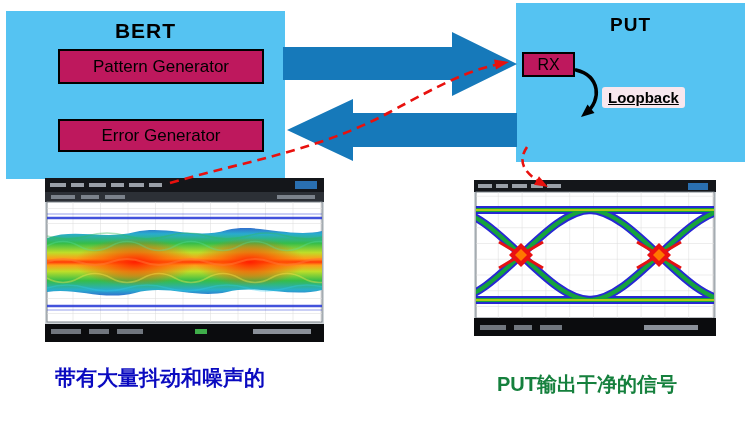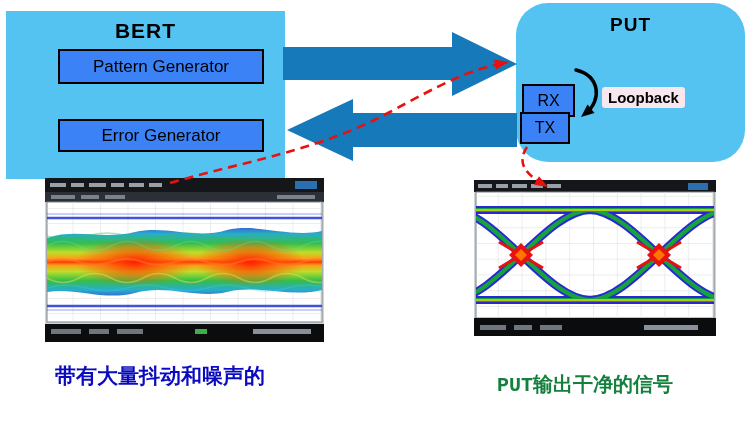--- a/index.html
+++ b/index.html
@@ -1,44 +1,44 @@
 <!DOCTYPE html>
 <html><head>
 <meta charset="utf-8">
 <style>
   * { box-sizing: border-box; margin: 0; padding: 0; }
   body { background: #ffffff; font-family: "Liberation Sans", "DejaVu Sans", sans-serif; }
   .canvas { position: relative; width: 748px; height: 435px; background: #fff; overflow: hidden; }
 
   .panel { position: absolute; background: #55c3f2; z-index: 1; }
   .panel-bert { left: 6px; top: 11px; width: 279px; height: 168px; }
-  .panel-put  { left: 516px; top: 3px; width: 229px; height: 159px; border-radius: 32px; }
+  .panel-put  { left: 516px; top: 3px; width: 229px; height: 159px; }
   .panel-title { position: absolute; top: 8px; left: 0; width: 100%; text-align: center;
                  font-weight: bold; font-size: 21px; color: #000; letter-spacing: 1px; }
   .panel-put .panel-title { top: 11px; font-size: 19px; }
 
-  .wbox { position: absolute; background: #3b82f6; border: 2px solid #000;
+  .wbox { position: absolute; background: #be185d; border: 2px solid #000;
           display: flex; align-items: center; justify-content: center;
           font-size: 17px; color: #000; }
   .box-pattern { left: 52px; top: 38px; width: 206px; height: 35px; }
   .box-error   { left: 52px; top: 108px; width: 206px; height: 33px; }
-  .box-rx { left: 6px; top: 49px; width: 53px; height: 33px; font-size: 16px; margin-top: 32px; }
+  .box-rx { left: 6px; top: 49px; width: 53px; height: 25px; font-size: 16px; }
   .box-tx { left: 4px; top: 109px; width: 50px; height: 32px; font-size: 16px; }
 
   .loopback { position: absolute; left: 86px; top: 84px; font-size: 15px; font-weight: bold;
-              color: #000; background: #f8e7ee; padding: 2px 6px; border-radius: 3px; }
+              color: #000; background: #f8e7ee; padding: 2px 6px; border-radius: 3px; text-decoration: underline; }
 
   .overlay { position: absolute; left: 0; top: 0; z-index: 5; pointer-events: none; }
 
   .scope { position: absolute; z-index: 2; }
   .scope svg { display: block; }
   .scope-left  { left: 45px; top: 178px; width: 279px; height: 164px; }
   .scope-right { left: 474px; top: 180px; width: 242px; height: 156px; }
 
-  .caption { position: absolute; font-weight: bold; color: #0a0ac0; z-index: 3; font-family: Liberation Mono, monospace; }
+  .caption { position: absolute; font-weight: bold; color: #0a0ac0; z-index: 3; }
   .caption-left  { left: 55px; top: 360px; font-size: 21px; line-height: 35px; }
   .caption-right { left: 497px; top: 371px; font-size: 20px; }
 </style>
 </head>
 <body>
 
 <div class="canvas">
 
   <div class="panel panel-bert" style="background-color: rgb(85, 195, 242);">
     <div class="panel-title">BERT</div>
@@ -47,23 +47,20 @@
     </div>
     <div class="wbox box-error">
       <span>Error Generator</span>
     </div>
   </div>
 
   <div class="panel panel-put" style="background-color: rgb(85, 195, 242);">
     <div class="panel-title">PUT</div>
     <div class="wbox box-rx">
       <span>RX</span>
-    </div>
-    <div class="wbox box-tx">
-      <span>TX</span>
     </div>
     <div class="loopback" style="background-color: rgb(248, 231, 238);">Loopback</div>
   </div>
 
   <div class="scope scope-left">
     <svg width="100%" height="100%" viewBox="0 0 279 164" preserveAspectRatio="none">
       <defs>
         <clipPath id="clipL">
             <rect x="2" y="24" width="275" height="120"></rect>
           </clipPath>

